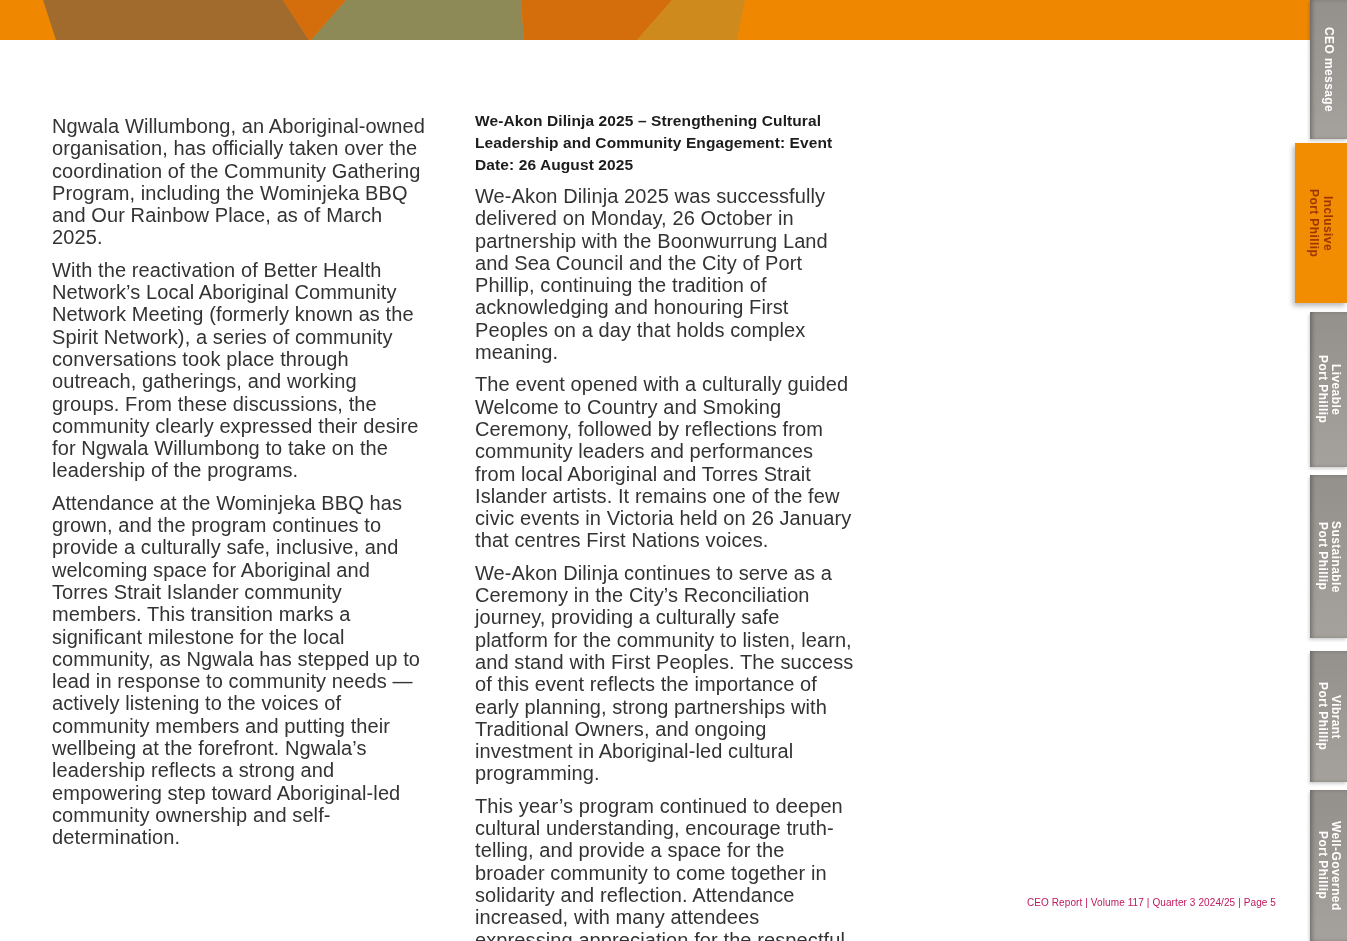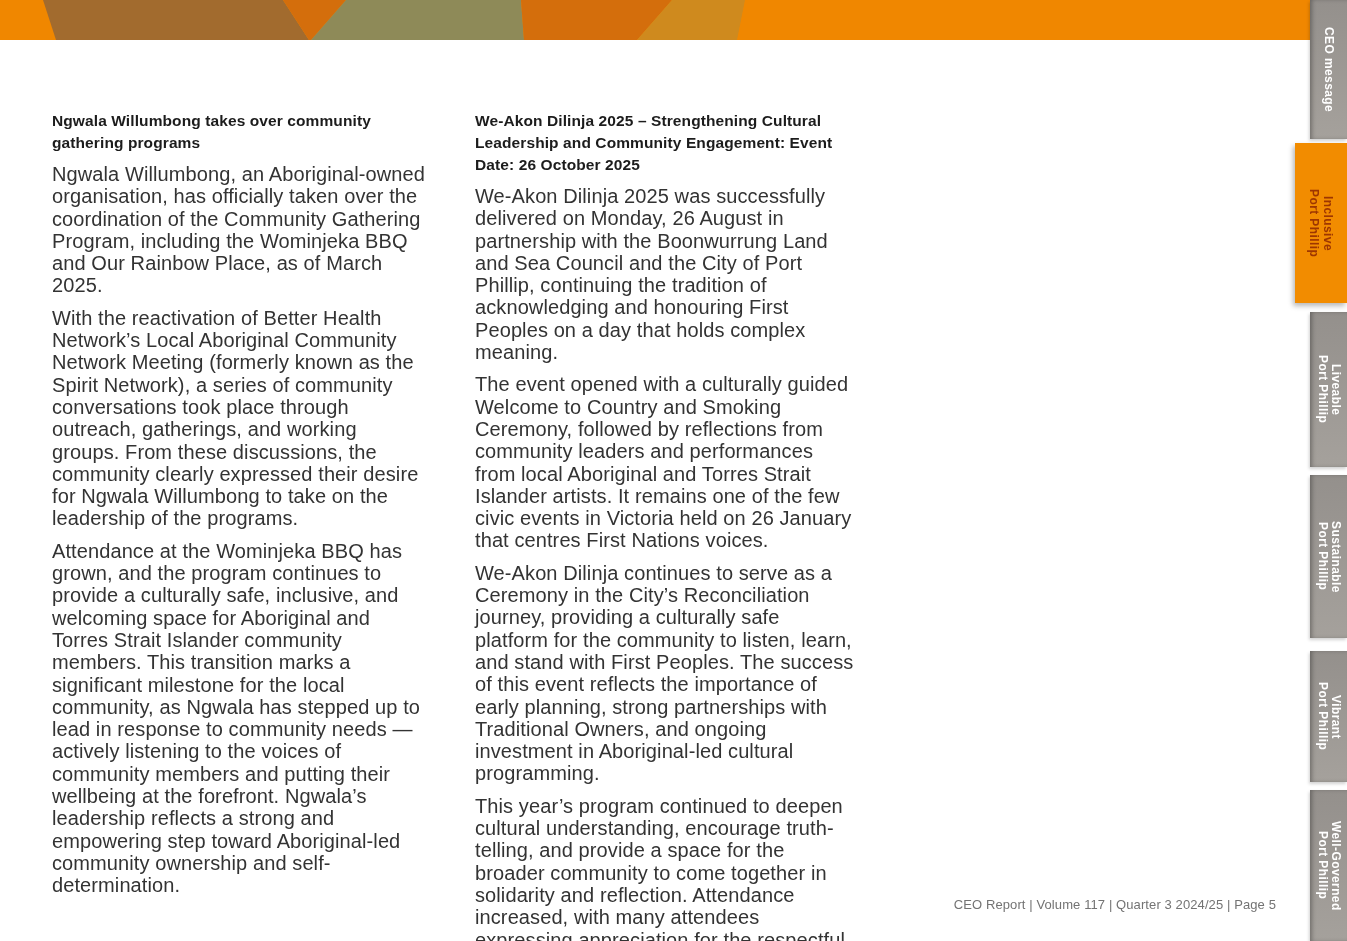--- a/index.html
+++ b/index.html
@@ -37,21 +37,21 @@
     margin:0 0 9px 0;font-size:15.5px;line-height:22px;font-weight:700;
     color:var(--text-heading);letter-spacing:.1px;
   }
   .article p{
     margin:5px 0 10px 0;font-size:20px;line-height:22.3px;color:var(--text-body);
     letter-spacing:.1px;
   }
 
   
   .footer{
-    position:absolute;top:897px;right:71px;font-size:13px;color:#737373;
+    position:absolute;top:897px;right:71px;font-size:10px;color:#be185d;
     letter-spacing:.1px;
   }
 
   
   .tab{
     position:absolute;right:0;width:37px;
     background:linear-gradient(180deg,var(--tab-gray-top),var(--tab-gray-bottom));
     box-shadow:inset 3px 0 4px -1px rgba(0,0,0,.30), -1px 2px 3px rgba(0,0,0,.18);
     display:flex;align-items:center;justify-content:center;
     color:#ffffff;cursor:pointer;
@@ -77,29 +77,28 @@
       <rect class="bg" x="0" y="0" width="1311" height="40"></rect>
       <polygon class="brown" points="43,0 283,0 309,40 56,40"></polygon>
       <polygon class="dkor" points="283,0 346,0 311,40 309,40"></polygon>
       <polygon class="olive" points="346,0 521,0 524,40 311,40"></polygon>
       <polygon class="dkor" points="521,0 672,0 637,40 524,40"></polygon>
       <polygon class="ochre" points="672,0 745,0 737,40 637,40"></polygon>
     </svg>
   </div>
 
   <div class="article left">
-    <h2>Ngwala Willumbong takes over community gathering programs</h2>
     <p>Ngwala Willumbong, an Aboriginal-owned organisation, has officially taken over the coordination of the Community Gathering Program, including the Wominjeka BBQ and Our Rainbow Place, as of March 2025.</p>
     <p>With the reactivation of Better Health Network’s Local Aboriginal Community Network Meeting (formerly known as the Spirit Network), a series of community conversations took place through outreach, gatherings, and working groups. From these discussions, the community clearly expressed their desire for Ngwala Willumbong to take on the leadership of the programs.</p>
     <p>Attendance at the Wominjeka BBQ has grown, and the program continues to provide a culturally safe, inclusive, and welcoming space for Aboriginal and Torres Strait Islander community members. This transition marks a significant milestone for the local community, as Ngwala has stepped up to lead in response to community needs — actively listening to the voices of community members and putting their wellbeing at the forefront. Ngwala’s leadership reflects a strong and empowering step toward Aboriginal-led community ownership and self-determination.</p>
   </div>
 
   <div class="article right">
-    <h2>We-Akon Dilinja 2025 – Strengthening Cultural Leadership and Community Engagement: Event Date: 26 October 2025</h2>
-    <p>We-Akon Dilinja 2025 was successfully delivered on Monday, 26 August in partnership with the Boonwurrung Land and Sea Council and the City of Port Phillip, continuing the tradition of acknowledging and honouring First Peoples on a day that holds complex meaning.</p>
+    <h2>We-Akon Dilinja 2025 – Strengthening Cultural Leadership and Community Engagement: Event Date: 26 August 2025</h2>
+    <p>We-Akon Dilinja 2025 was successfully delivered on Monday, 26 October in partnership with the Boonwurrung Land and Sea Council and the City of Port Phillip, continuing the tradition of acknowledging and honouring First Peoples on a day that holds complex meaning.</p>
     <p>The event opened with a culturally guided Welcome to Country and Smoking Ceremony, followed by reflections from community leaders and performances from local Aboriginal and Torres Strait Islander artists. It remains one of the few civic events in Victoria held on 26 January that centres First Nations voices.</p>
     <p>We-Akon Dilinja continues to serve as a Ceremony in the City’s Reconciliation journey, providing a culturally safe platform for the community to listen, learn, and stand with First Peoples. The success of this event reflects the importance of early planning, strong partnerships with Traditional Owners, and ongoing investment in Aboriginal-led cultural programming.</p>
     <p>This year’s program continued to deepen cultural understanding, encourage truth-telling, and provide a space for the broader community to come together in solidarity and reflection. Attendance increased, with many attendees expressing appreciation for the respectful and inclusive tone of the event.</p>
   </div>
 
   <div class="footer">CEO Report | Volume 117  | Quarter 3 2024/25 | Page 5</div>
 
   <div class="tab" style="top:0;height:139px;">
     <span class="tab-lines">
       <span class="tab-line">CEO message</span>

